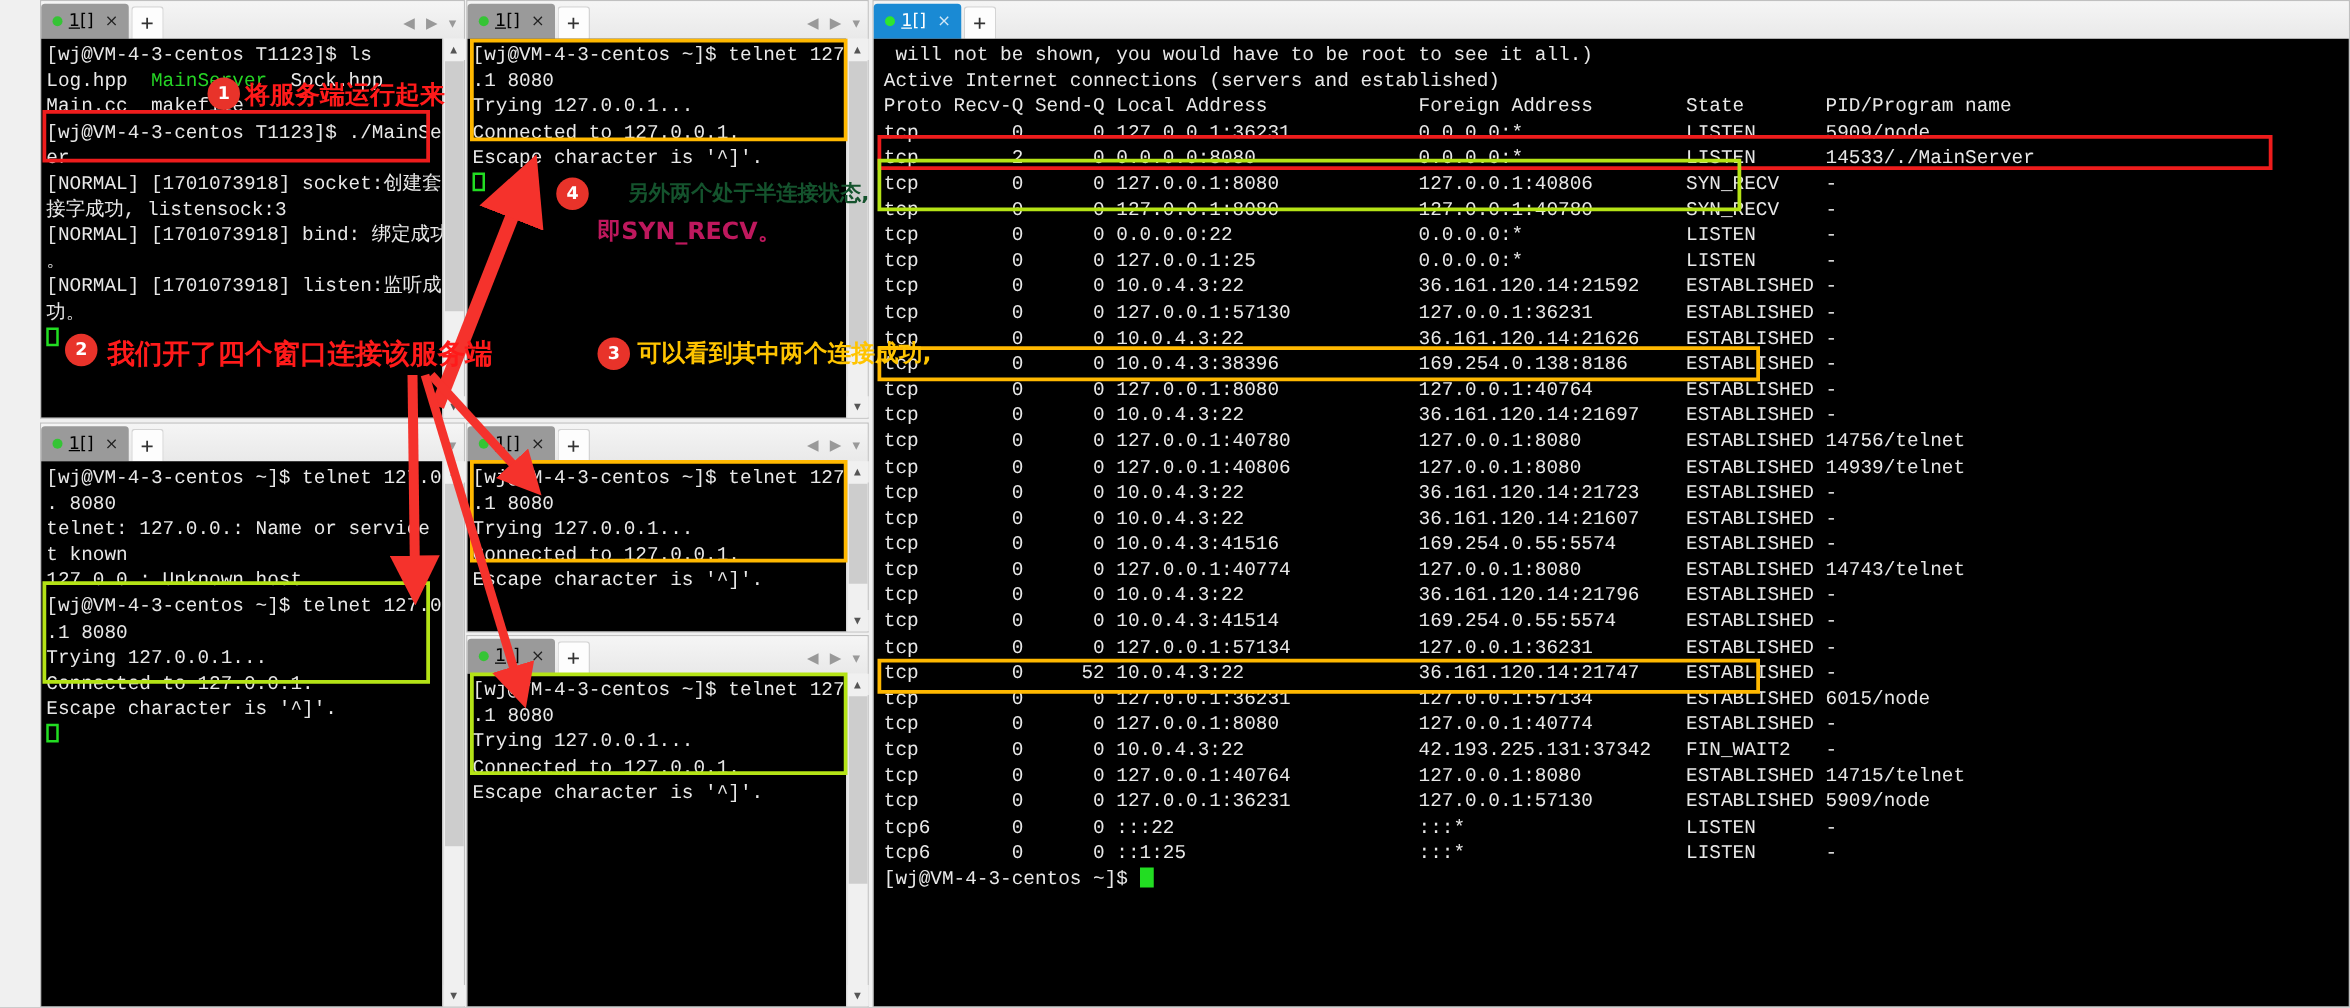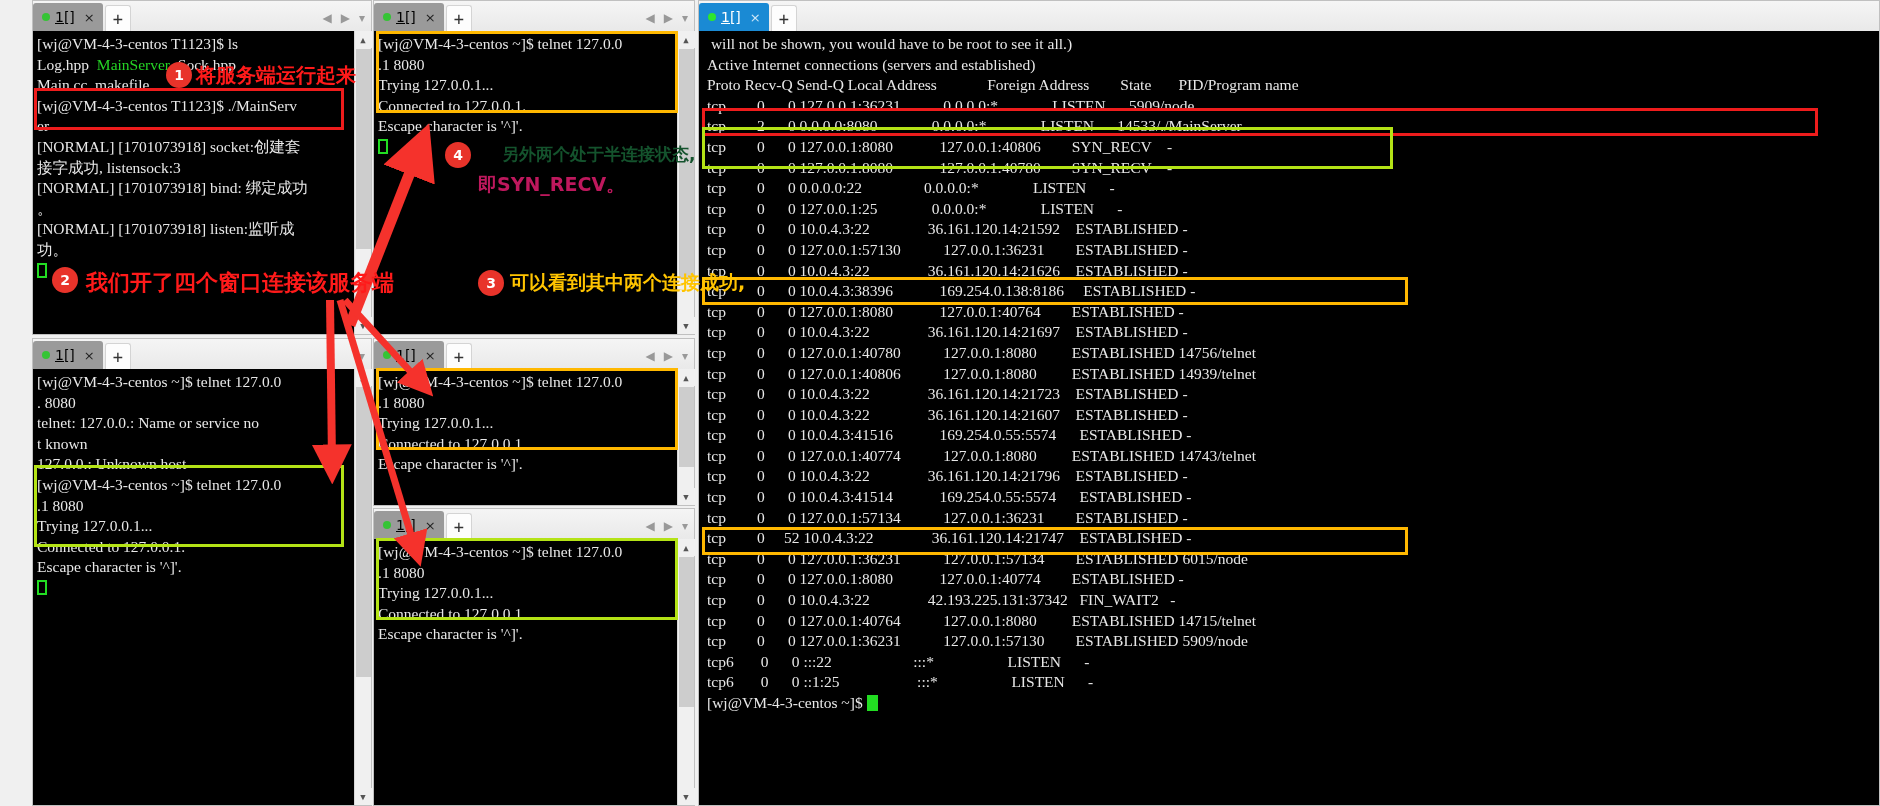--- a/index.html
+++ b/index.html
@@ -29,21 +29,21 @@
           align-items:center; justify-content:center; font-size:17px; color:#333;
           border-top-left-radius:3px; border-top-right-radius:3px; }
   .navarrows { position:absolute; right:6px; bottom:6px; display:flex;
                align-items:center; gap:9px; color:#999;
                font-family:"DejaVu Sans", sans-serif; font-size:12px; }
   .navarrows span { cursor:default; }
 
   
   .termwrap { position:absolute; left:0; right:0; bottom:0; top:30px; display:flex; }
   .term { flex:1; background:#000; color:#e8e8e8;
-          font-family:Liberation Serif, serif; font-size:15.5px;
+          font-family:Liberation Mono, monospace; font-size:15.5px;
           line-height:20.6px; padding:3px 0 0 4px; overflow:hidden;
           white-space:pre; position:relative; }
   .term .g { color:#25d425; }
   .cursor { display:inline-block; width:10px; height:15px;
             border:2px solid #22dd22; vertical-align:-2px; }
 
   
   .sb { width:17px; background:#f0f0f0; border-left:1px solid #d8d8d8;
         position:relative; display:flex; flex-direction:column;
         align-items:center; justify-content:space-between; }

